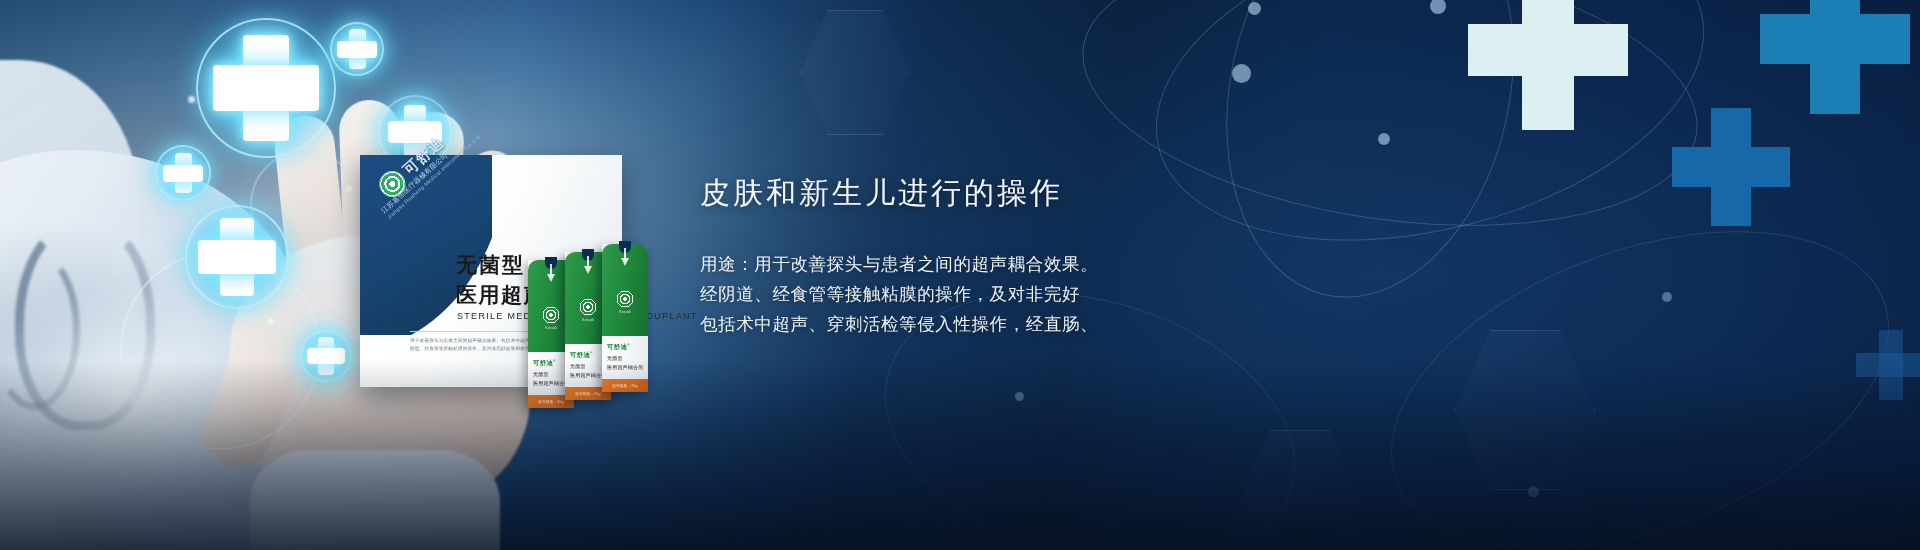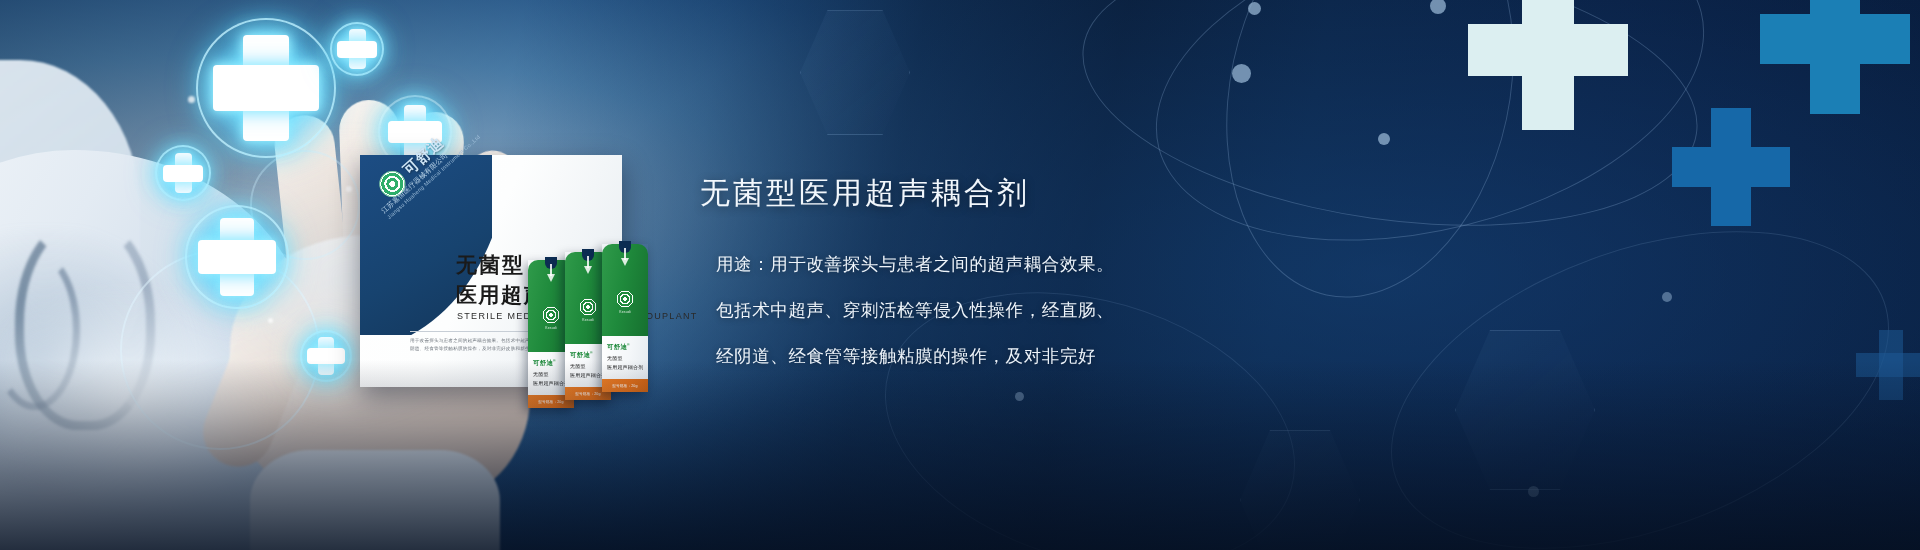--- a/index.html
+++ b/index.html
@@ -246,21 +246,21 @@
   }
   .sachet .stripe span{font-size:3.6px;color:#fff;letter-spacing:.2px;white-space:nowrap;}
   
   .copy{position:absolute;left:700px;top:175px;width:520px;color:#ffffff;}
   .headline{
     font-size:30px;font-weight:400;letter-spacing:3px;color:#f2f7fc;
     text-shadow:0 2px 10px rgba(0,0,0,.45);margin:0 0 38px 0;line-height:1.2;
   }
   .bodycopy{font-size:17.5px;line-height:1.72;letter-spacing:.6px;color:#eef4fa;
             text-shadow:0 1px 6px rgba(0,0,0,.4);margin:0;}
-  .bodycopy p{margin:16px;white-space:nowrap;}
+  .bodycopy p{margin:0;white-space:nowrap;}
 </style>
 </head>
 <body>
 
 <div class="banner">
 
   <div class="bg-right"></div>
   <div class="bg-vignette"></div>
 
   <div class="orbit ob1"></div>
@@ -415,22 +415,22 @@
           <div class="stripe">
               <span>型号规格：20g</span>
             </div>
         </div>
       </div>
 
     </div>
   </div>
 
   <div class="copy">
-    <h1 class="headline">无菌型医用超声耦合剂</h1>
+    <h1 class="headline">皮肤和新生儿进行的操作</h1>
     <div class="bodycopy">
       <p>用途：用于改善探头与患者之间的超声耦合效果。</p>
+      <p>经阴道、经食管等接触粘膜的操作，及对非完好</p>
       <p>包括术中超声、穿刺活检等侵入性操作，经直肠、</p>
-      <p>经阴道、经食管等接触粘膜的操作，及对非完好</p>
     </div>
   </div>
 
   <div class="bg-bottom-fade"></div>
 </div>
 
 </body></html>

